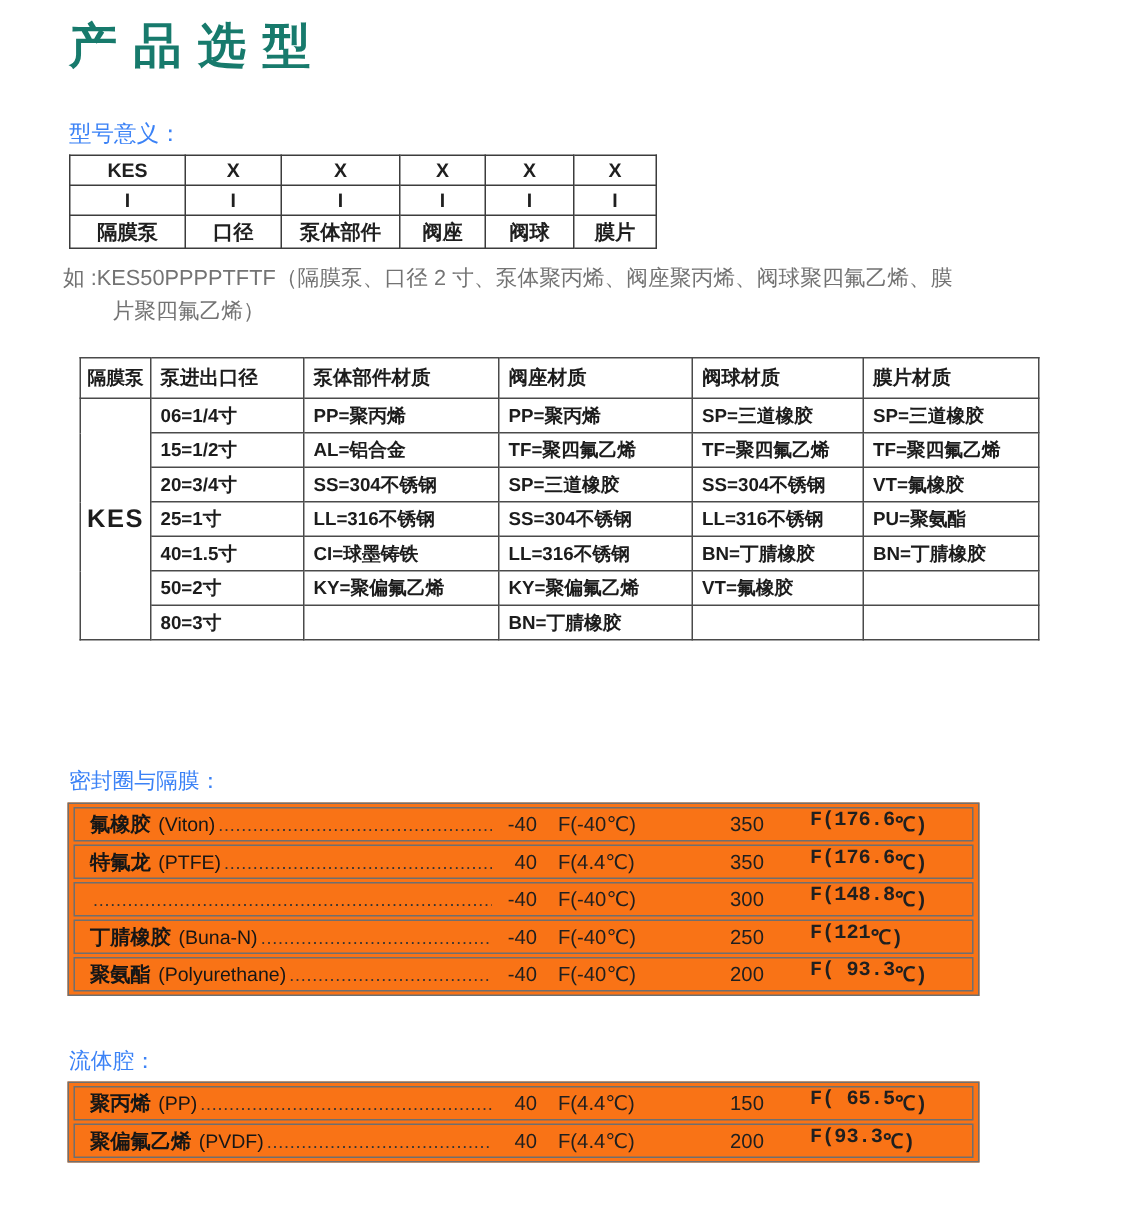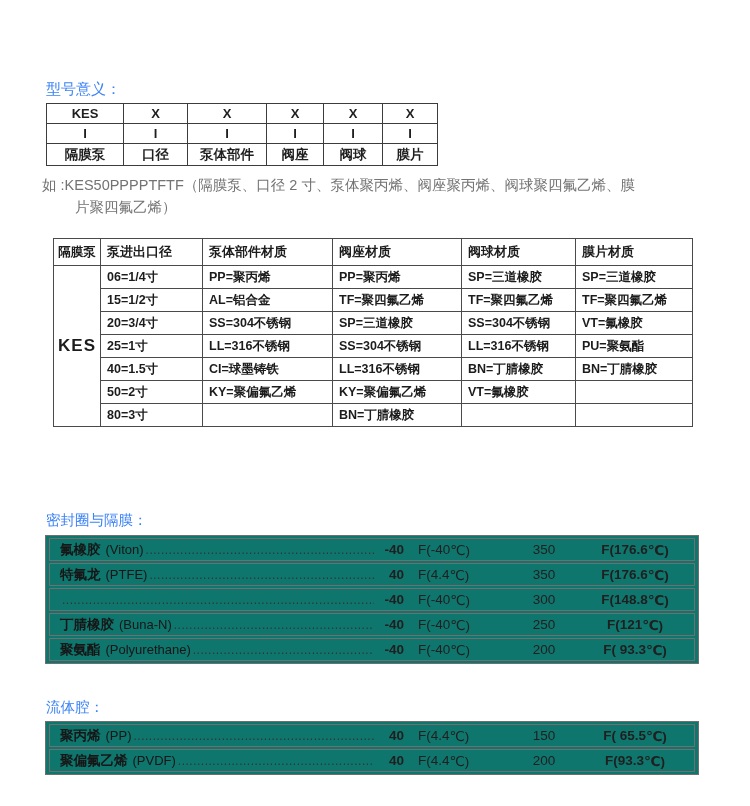--- a/index.html
+++ b/index.html
@@ -58,50 +58,51 @@
   }
   .sel-table tr.hdr td{height:26px;font-size:13px;font-weight:700;}
   .sel-table td.model-cell{
     text-align:center;padding:0;font-size:17px;font-weight:600;letter-spacing:1px;
     font-family:"Liberation Sans","DejaVu Sans",sans-serif;
   }
   .sel-table tr.hdr td.first{text-align:center;padding:0;font-size:12.5px;}
 
   
   .temp-table{
-    position:absolute;left:45px;width:654px;
-    border:1px solid #6f6f6f;background:#0f766e;
+    position:absolute;left:45px;width:608px;
+    border:1px solid #6f6f6f;background:#f97316;
     padding:2px 3px;box-sizing:border-box;
   }
   .seal-table{top:535px;}
   .fluid-table{top:721px;}
   .trow{
     border:1px solid #6f6f6f;height:23px;box-sizing:border-box;
     display:flex;align-items:center;
     padding:0 10px 0 10px;margin-bottom:2px;
     font-size:13.5px;
   }
   .trow:last-child{margin-bottom:0;}
   .t-name{white-space:nowrap;font-weight:bold;color:#161616;}
   .t-name .en{font-weight:normal;margin-left:5px;font-size:13px;}
   .dots{
     flex:1;overflow:hidden;white-space:nowrap;height:17px;line-height:17px;
     font-size:12px;letter-spacing:0.5px;color:#333;margin:2px 0 0 2px;
   }
   .dots::after{content:"................................................................................................................................................................";}
-  .t-low{width:30px;text-align:right;white-space:pre;font-weight:700;}
+  .t-low{width:30px;text-align:right;white-space:pre;font-weight:400;}
   .t-lowf{width:84px;margin-left:14px;display:flex;white-space:pre;font-weight:400;}
   .t-high{width:40px;margin-left:22px;text-align:center;font-weight:400;}
-  .t-highf{width:98px;margin-left:22px;display:flex;justify-content:center;white-space:pre;font-weight:600;}
+  .t-highf{width:98px;margin-left:22px;display:flex;justify-content:flex-start;white-space:pre;font-weight:600;font-family:Liberation Mono, monospace;}
 </style>
 </head>
 <body>
 
 <div class="page">
 
+  <h1 class="sec-title title1">产品选型</h1>
 
   <div class="sub-label label-model">型号意义：</div>
 
   <table class="model-table">
     <colgroup>
       <col style="width:77px">
         <col style="width:64px">
         <col style="width:79px">
       <col style="width:57px">
         <col style="width:59px">

